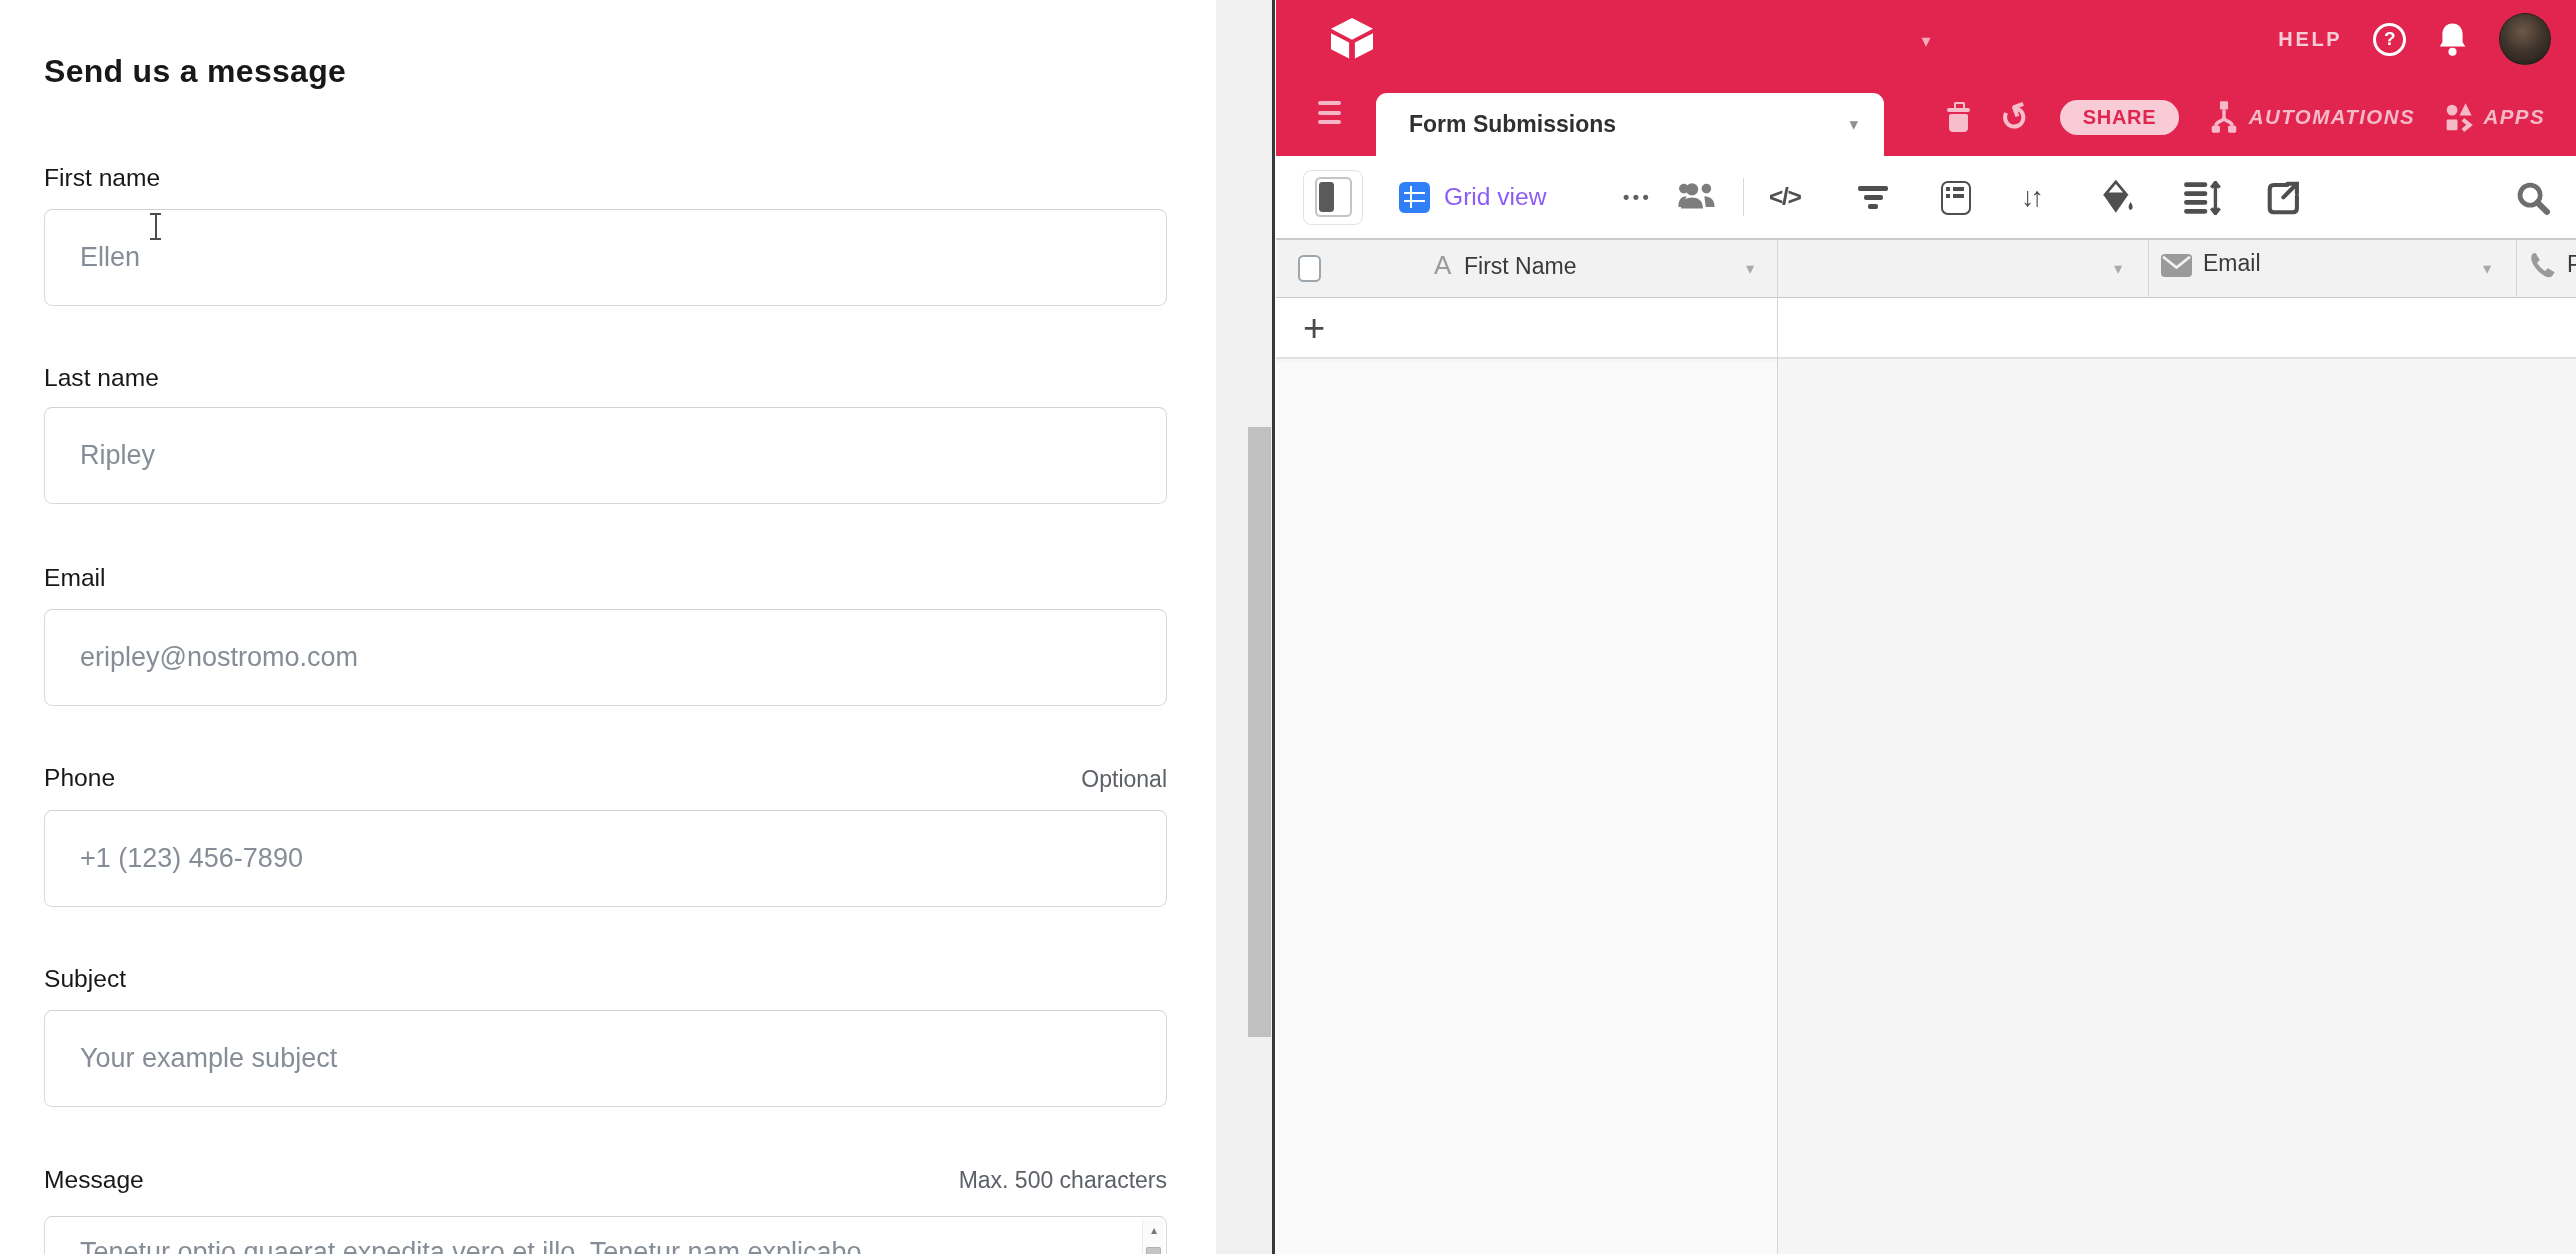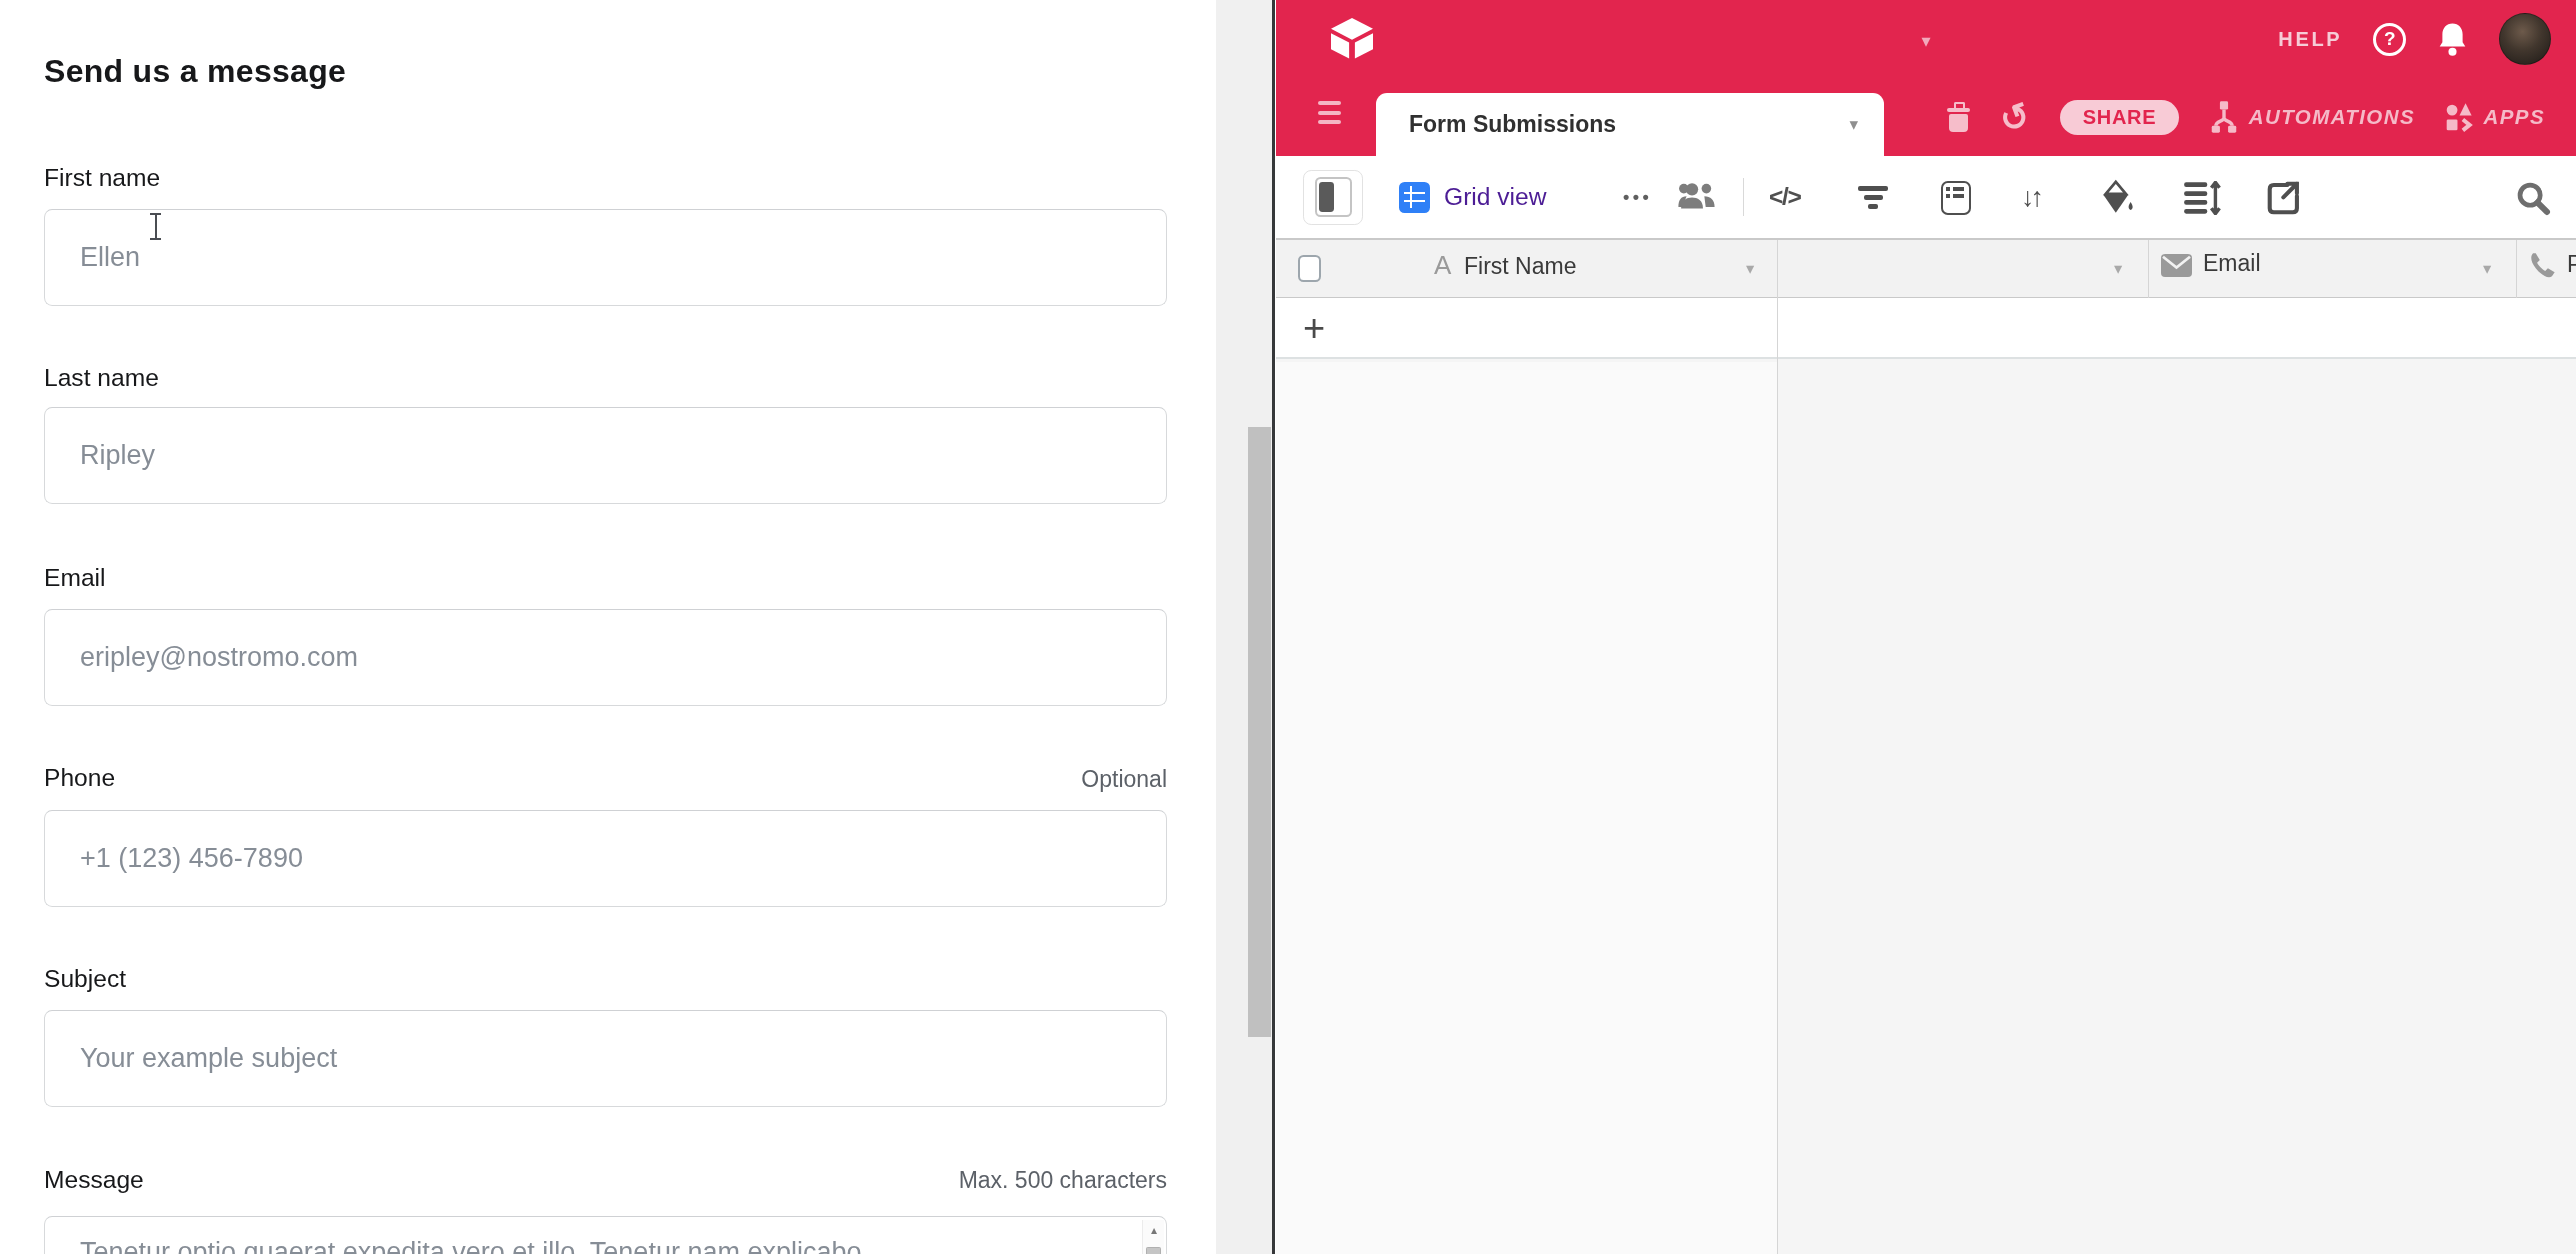--- a/index.html
+++ b/index.html
@@ -71,21 +71,21 @@
   
   .at-toolbar { position:absolute; left:0; top:156px; width:100%; height:84px; background:#fff; border-bottom:2px solid #c9c9c9; }
   .tb { position:absolute; top:0; height:82px; display:flex; align-items:center; }
   .toggle-btn { left:27px; width:60px; height:55px; top:13.7px; border:1.4px solid #e2e2e2; border-radius:8.2px; background:#fff; justify-content:center; }
   .toggle-icon { width:37px; height:40px; border:2px solid #c4c4c4; border-radius:5.5px; position:relative; }
   .toggle-icon div { position:absolute; left:2.7px; top:2.7px; width:15px; height:30px; background:#5a5a5a; border-radius:3.4px; }
   .grid-icon { left:123px; }
   .grid-chip { width:31px; height:31px; background:#2f80f7; border-radius:5.5px; padding:4.8px; }
   .grid-cells { width:100%; height:100%; display:grid; grid-template-columns:6.1px 1fr; grid-template-rows:1fr 1fr 1fr; gap:2px; background:#fff; }
   .grid-cells div { background:#2f80f7; }
-  .grid-label { left:168px; font-size:24.6px; color:#4c1d95; font-weight:500; }
+  .grid-label { left:168px; font-size:24.6px; color:#8b5cf6; font-weight:500; }
   .ellipsis { left:347px; font-size:18px; letter-spacing:3.4px; color:#5f5f5f; font-weight:700; }
   .people { left:401px; }
   .tb-divider { left:467px; top:22px; width:1.4px; height:38px; background:#d9d9d9; position:absolute; }
   .hide-glyph { left:493px; font-size:24.6px; font-weight:700; color:#4f4f4f; letter-spacing:-1.4px; }
   .filter-icon { left:582px; top:30px; position:absolute; width:30px; }
   .filter-icon div { background:#4f4f4f; height:4.8px; border-radius:2px; margin:0 auto 4.1px; }
   .group-icon { left:665px; top:24.6px; position:absolute; width:30px; height:34px; border:2.7px solid #4f4f4f; border-radius:6.8px; padding:4.1px 3.4px; }
   .group-row { display:flex; gap:2.7px; margin-bottom:3.4px; }
   .group-row .dot { width:4.1px; height:4.1px; background:#4f4f4f; }
   .group-row .bar { width:11px; height:4.1px; background:#4f4f4f; }

